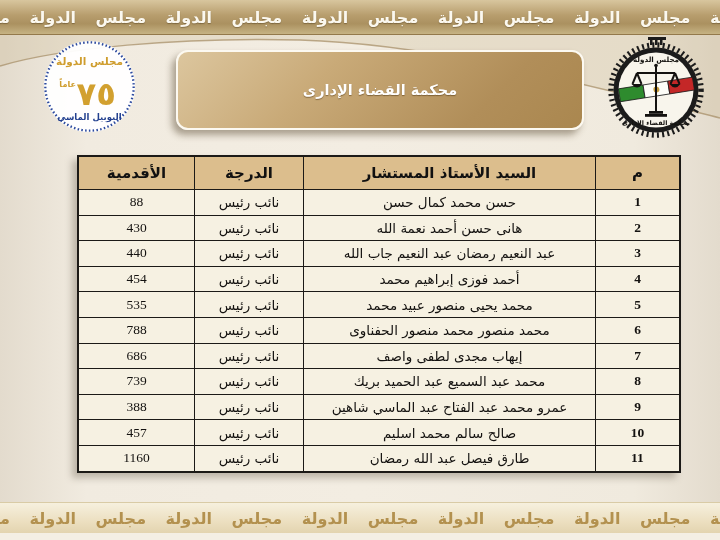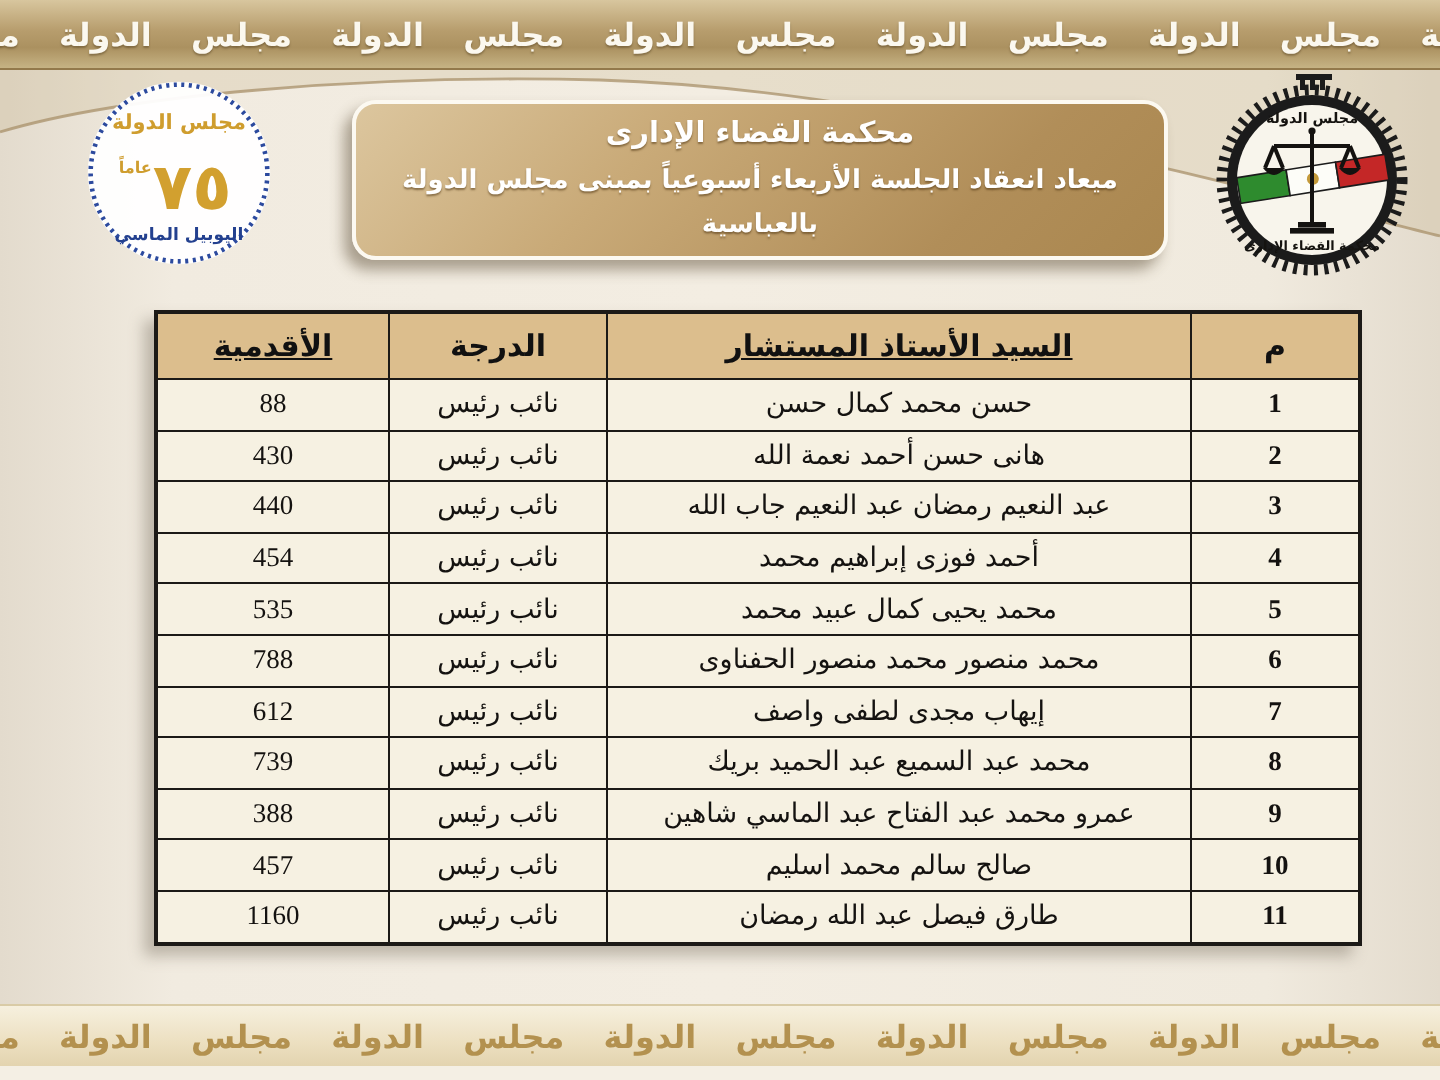--- a/index.html
+++ b/index.html
@@ -35,21 +35,21 @@
             text-shadow:0 1px 1px rgba(80,55,20,.55);}
   .h-line.small{font-size:13px;}
   
   .roster{position:absolute;left:77px;top:155px;width:573px;z-index:4;direction:rtl;
           border-collapse:collapse;table-layout:fixed;background:#f6f1e2;
           box-shadow:-5px 5px 7px rgba(110,100,85,.4);}
   .roster th,.roster td{border:1.5px solid #1c1a17;padding:0 4px;overflow:hidden;white-space:nowrap;}
   .roster{border:2.5px solid #1c1a17;}
   .roster thead th{height:32px;background:#dcbe8d;color:#111;font-weight:bold;font-size:15px;text-align:center;}
   .roster tbody td{height:24.6px;font-size:13.5px;text-align:center;color:#141210;}
-  .col-num{width:75px;} .col-name{width:283px;text-decoration:underline;} .col-grade{width:100px;} .col-sen{width:107px;text-decoration:underline;}
+  .col-num{width:75px;} .col-name{width:283px;} .col-grade{width:100px;} .col-sen{width:107px;}
   td.num{font-family:"Liberation Serif",serif;font-weight:bold;font-size:16px;}
   td.sen{font-family:Liberation Serif, serif;font-size:16px;}
   td.name,td.grade{font-size:13.5px;margin-top:32px;}
 </style>
 </head>
 <body>
 
 <div class="page">
 
   <svg class="swoosh" width="720" height="150" viewBox="0 0 720 150">
@@ -107,21 +107,20 @@
         <path d="M25.5,48 Q31,55 36.5,48" fill="#141210" stroke="none"></path>
         <path d="M63.5,48 Q69,55 74.5,48" fill="#141210" stroke="none"></path>
         <rect x="43" y="75" width="14" height="2.8" fill="#141210" stroke="none"></rect>
         <rect x="39" y="78" width="22" height="2.8" fill="#141210" stroke="none"></rect>
       </g>
     </svg>
   </div>
 
   <div class="header-box">
     <div class="h-line">محكمة القضاء الإدارى</div>
-    <div class="h-line small">ميعاد انعقاد الجلسة الأربعاء أسبوعياً بمبنى مجلس الدولة بالعباسية</div>
   </div>
 
   <table class="roster" dir="rtl">
     <thead>
       <tr>
         <th class="col-num">م</th>
         <th class="col-name">السيد الأستاذ المستشار</th>
         <th class="col-grade">الدرجة</th>
         <th class="col-sen">الأقدمية</th>
       </tr>
@@ -146,35 +145,35 @@
         <td class="sen">440</td>
       </tr>
       <tr>
         <td class="num">4</td>
         <td class="name">أحمد فوزى إبراهيم محمد</td>
         <td class="grade">نائب رئيس</td>
         <td class="sen">454</td>
       </tr>
       <tr>
         <td class="num">5</td>
-        <td class="name">محمد يحيى كمال عبيد محمد</td>
+        <td class="name">محمد يحيى منصور عبيد محمد</td>
         <td class="grade">نائب رئيس</td>
         <td class="sen">535</td>
       </tr>
       <tr>
         <td class="num">6</td>
         <td class="name">محمد منصور محمد منصور الحفناوى</td>
         <td class="grade">نائب رئيس</td>
         <td class="sen">788</td>
       </tr>
       <tr>
         <td class="num">7</td>
         <td class="name">إيهاب مجدى لطفى واصف</td>
         <td class="grade">نائب رئيس</td>
-        <td class="sen">612</td>
+        <td class="sen">686</td>
       </tr>
       <tr>
         <td class="num">8</td>
         <td class="name">محمد عبد السميع عبد الحميد بريك</td>
         <td class="grade">نائب رئيس</td>
         <td class="sen">739</td>
       </tr>
       <tr>
         <td class="num">9</td>
         <td class="name">عمرو محمد عبد الفتاح عبد الماسي شاهين</td>

